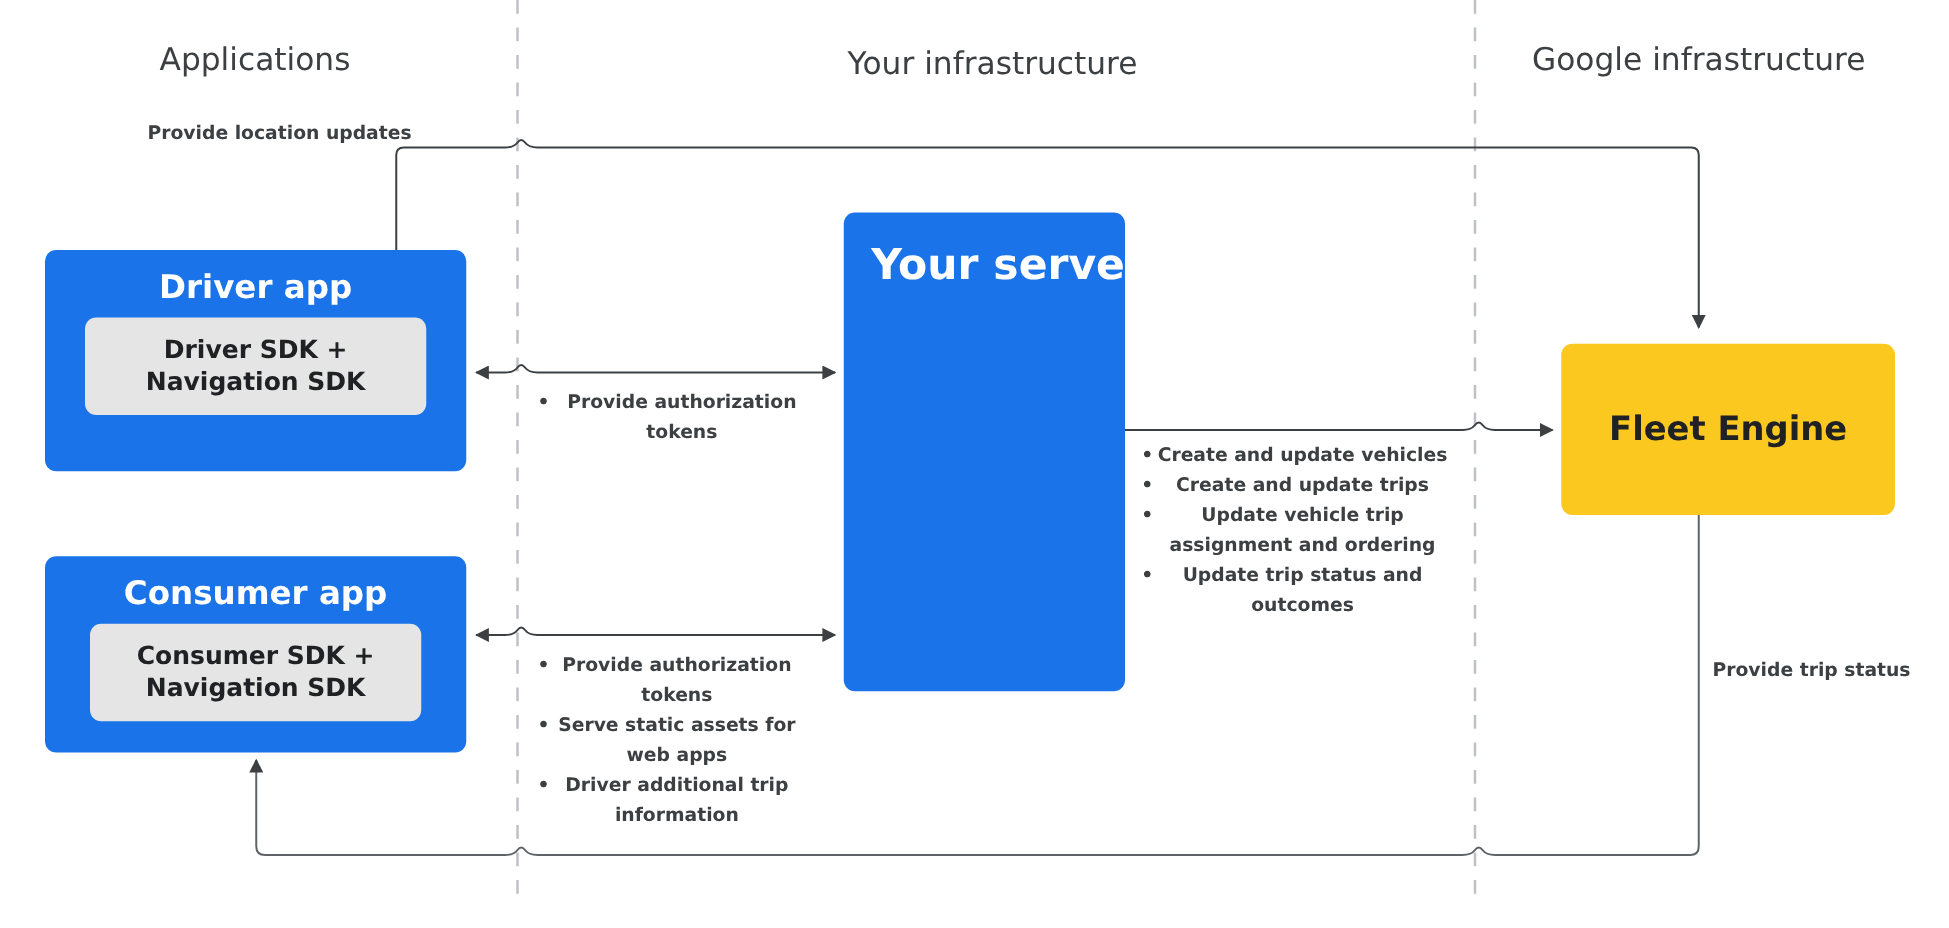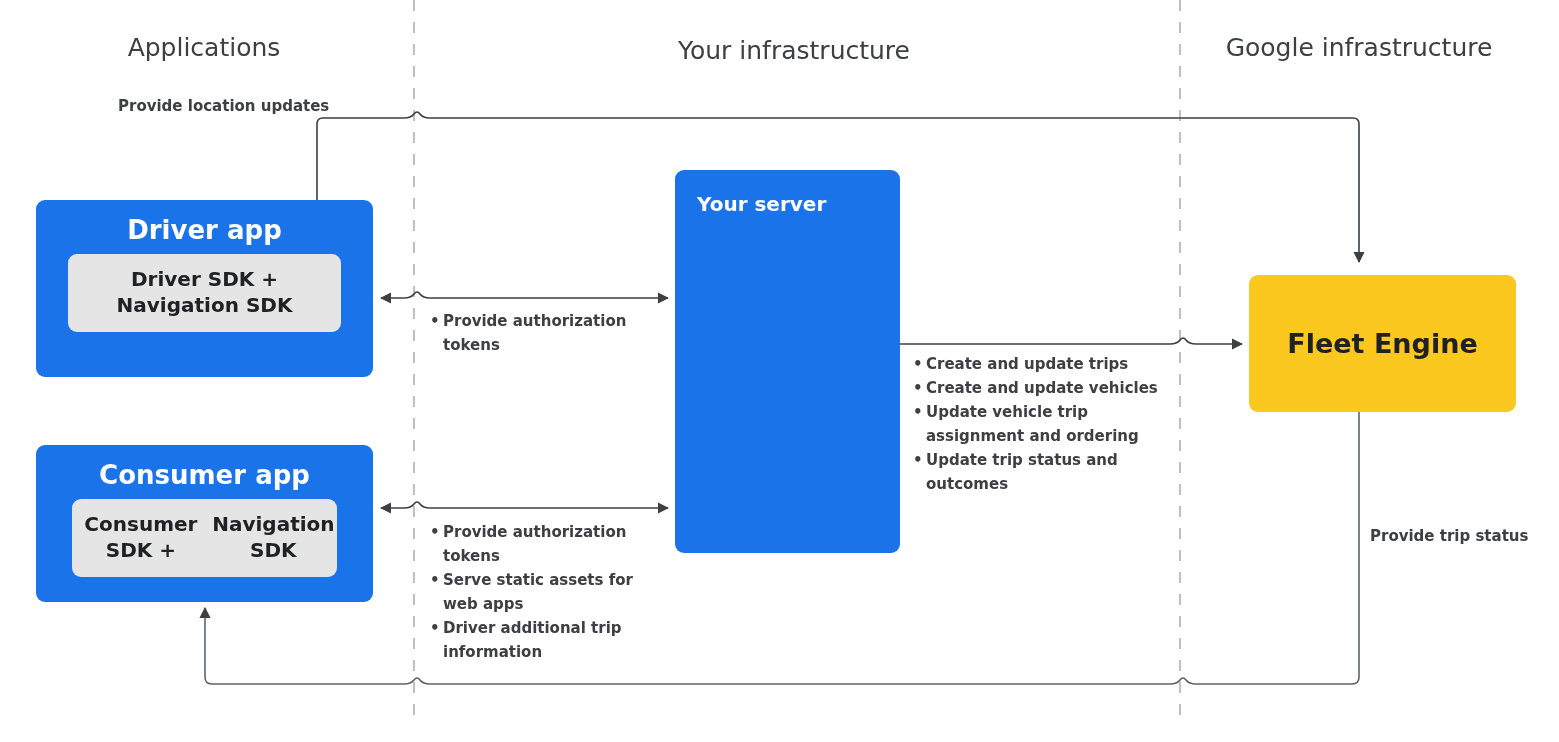--- a/index.html
+++ b/index.html
@@ -74,21 +74,21 @@
   .server-box {
     position: absolute;
     background: #1a73e8;
     border-radius: 9px;
     box-sizing: border-box;
   }
   .server-title {
     color: #ffffff;
     font-family: "DejaVu Sans", sans-serif;
     font-weight: bold;
-    font-size: 20px;
+    font-size: 34px;
     white-space: nowrap;
   }
   .engine-box {
     position: absolute;
     background: #fbc81f;
     border-radius: 9px;
     display: flex;
     align-items: center;
     justify-content: center;
     box-sizing: border-box;
@@ -118,20 +118,21 @@
     line-height: 1.6;
     color: #3c4043;
     margin: 0;
     padding: 0;
     list-style: none;
   }
   .bullet-list li {
     position: relative;
     padding-left: 13px;
     margin: 0;
+    text-align: center;
   }
   .bullet-list li::before {
     content: "\2022";
     position: absolute;
     left: 0;
     top: 0;
   }
 </style>
 </head>
 <body>
@@ -185,21 +186,21 @@
   <div class="app-box" style="left:36px; top:200px; width:337px; height:177px;">
     <div class="app-title" style="margin-top:16px;">Driver app</div>
     <div class="sdk-box" style="width:273px; height:78px; margin-top:9px; flex-direction:column;">
       <span>Driver SDK +</span>
       <span>Navigation SDK</span>
     </div>
   </div>
 
   <div class="app-box" style="left:36px; top:445px; width:337px; height:157px;">
     <div class="app-title" style="margin-top:16px;">Consumer app</div>
-    <div class="sdk-box" style="width:265px; height:78px; margin-top:9px; flex-direction:row;">
+    <div class="sdk-box" style="width:265px; height:78px; margin-top:9px; flex-direction:column;">
       <span>Consumer SDK +</span>
       <span>Navigation SDK</span>
     </div>
   </div>
 
   <div class="server-box" style="left:675px; top:170px; width:225px; height:383px;">
     <div class="server-title" style="margin:22px 0 0 22px;">Your server</div>
   </div>
 
   <div class="engine-box" style="left:1249px; top:275px; width:267px; height:137px;">
@@ -210,19 +211,19 @@
     <li>Provide authorization tokens</li>
   </ul>
 
   <ul class="bullet-list" style="left:430px; top:520px; width:210px;">
     <li>Provide authorization tokens</li>
     <li>Serve static assets for web apps</li>
     <li>Driver additional trip information</li>
   </ul>
 
   <ul class="bullet-list" style="left:913px; top:352px; width:245px;">
+    <li>Create and update vehicles</li>
     <li>Create and update trips</li>
-    <li>Create and update vehicles</li>
     <li>Update vehicle trip assignment and ordering</li>
     <li>Update trip status and outcomes</li>
   </ul>
 
 </div>
 
 </body></html>

